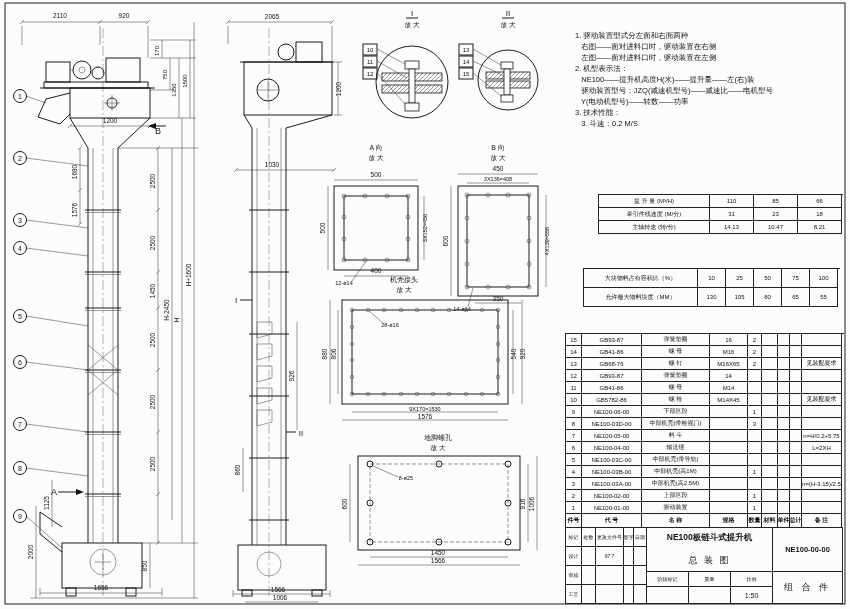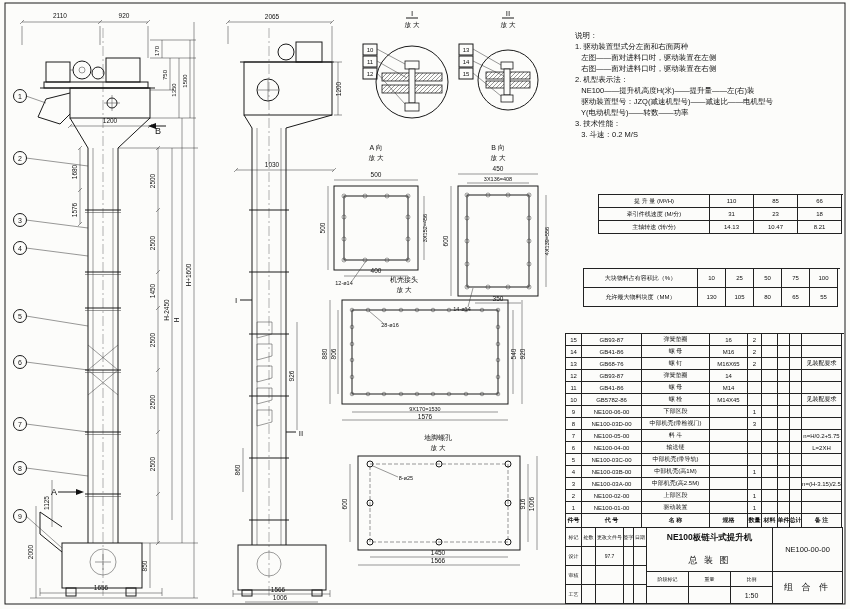--- a/index.html
+++ b/index.html
@@ -38,21 +38,21 @@
   .tb-name{height:43px;border-bottom:1px solid #222;display:flex;flex-direction:column;
            align-items:center;justify-content:center}
   .tb-prod{font-size:8.5px;font-weight:bold}
   .tb-draw{font-size:9px;margin-top:10px;letter-spacing:2px}
   .tb-meta{flex:1;display:flex}
   .tb-mcol{flex:1;border-right:1px solid #222;display:flex;flex-direction:column}
   .tb-mcol:last-child{border-right:none}
   .tb-mlab{height:14px;border-bottom:1px solid #222;font-size:5px;display:flex;align-items:center;justify-content:center}
   .tb-mval{flex:1;font-size:7px;display:flex;align-items:center;justify-content:center}
   .tb-cz{flex:1;display:flex;flex-direction:column}
-  .tb-no{height:43px;border-bottom:1px solid #222;font-size:7.5px;font-weight:normal;
+  .tb-no{height:43px;border-bottom:1px solid #222;font-size:7.5px;font-weight:bold;
          display:flex;align-items:center;justify-content:center}
   .tb-part{flex:1;font-size:9px;letter-spacing:3px;display:flex;align-items:center;justify-content:center}
 </style>
 </head>
 <body>
 
 <div class="sheet">
 
 <svg width="850" height="609" viewBox="0 0 850 609">
   <defs>
@@ -447,24 +447,23 @@
         <text x="406" y="480" font-size="5.5" text-anchor="middle">8-ø25</text>
         <text x="347" y="504" font-size="6.5" text-anchor="middle" transform="rotate(-90 347 504)">600</text>
         <text x="525" y="504" font-size="6.5" text-anchor="middle" transform="rotate(-90 525 504)">916</text>
         <text x="534" y="504" font-size="6.5" text-anchor="middle" transform="rotate(-90 534 504)">1006</text>
         <text x="438" y="555" font-size="6.5" text-anchor="middle">1450</text>
         <text x="438" y="563" font-size="6.5" text-anchor="middle">1566</text>
       </g>
 </svg>
 
 <div class="panel" style="left:575px;top:30px;width:262px">
-      <div class="nline">说明：</div>
       <div class="nline">1. 驱动装置型式分左面和右面两种</div>
+      <div class="nline">   右图——面对进料口时，驱动装置在右侧</div>
       <div class="nline">   左图——面对进料口时，驱动装置在左侧</div>
-      <div class="nline">   右图——面对进料口时，驱动装置在右侧</div>
       <div class="nline">2. 机型表示法：</div>
       <div class="nline">   NE100——提升机高度H(米)——提升量——左(右)装</div>
       <div class="nline">   驱动装置型号：JZQ(减速机型号)——减速比——电机型号</div>
       <div class="nline">   Y(电动机型号)——转数——功率</div>
       <div class="nline">3. 技术性能：</div>
       <div class="nline">   3. 斗速：0.2 M/S</div>
     </div>
 
 <div class="ptable perf" style="left:598px;top:194px;width:244px">
       <div class="trow">

